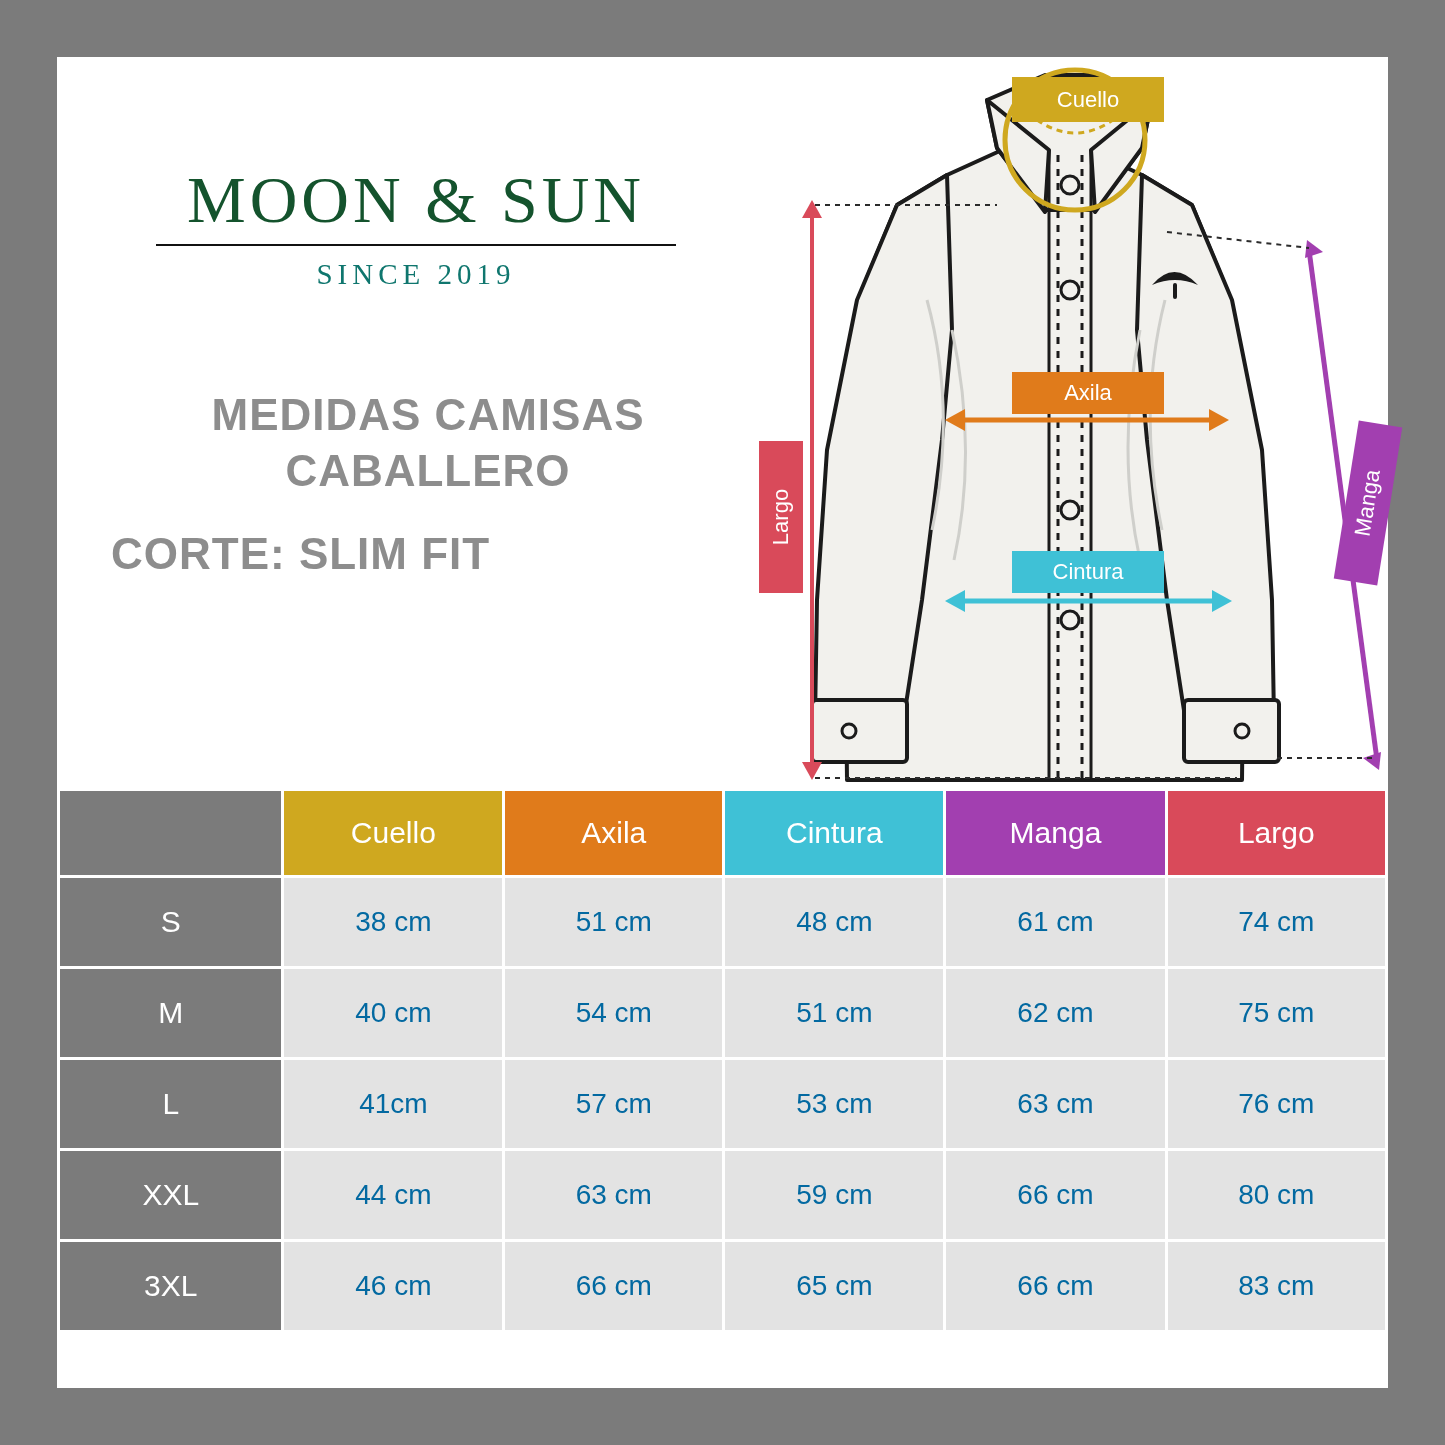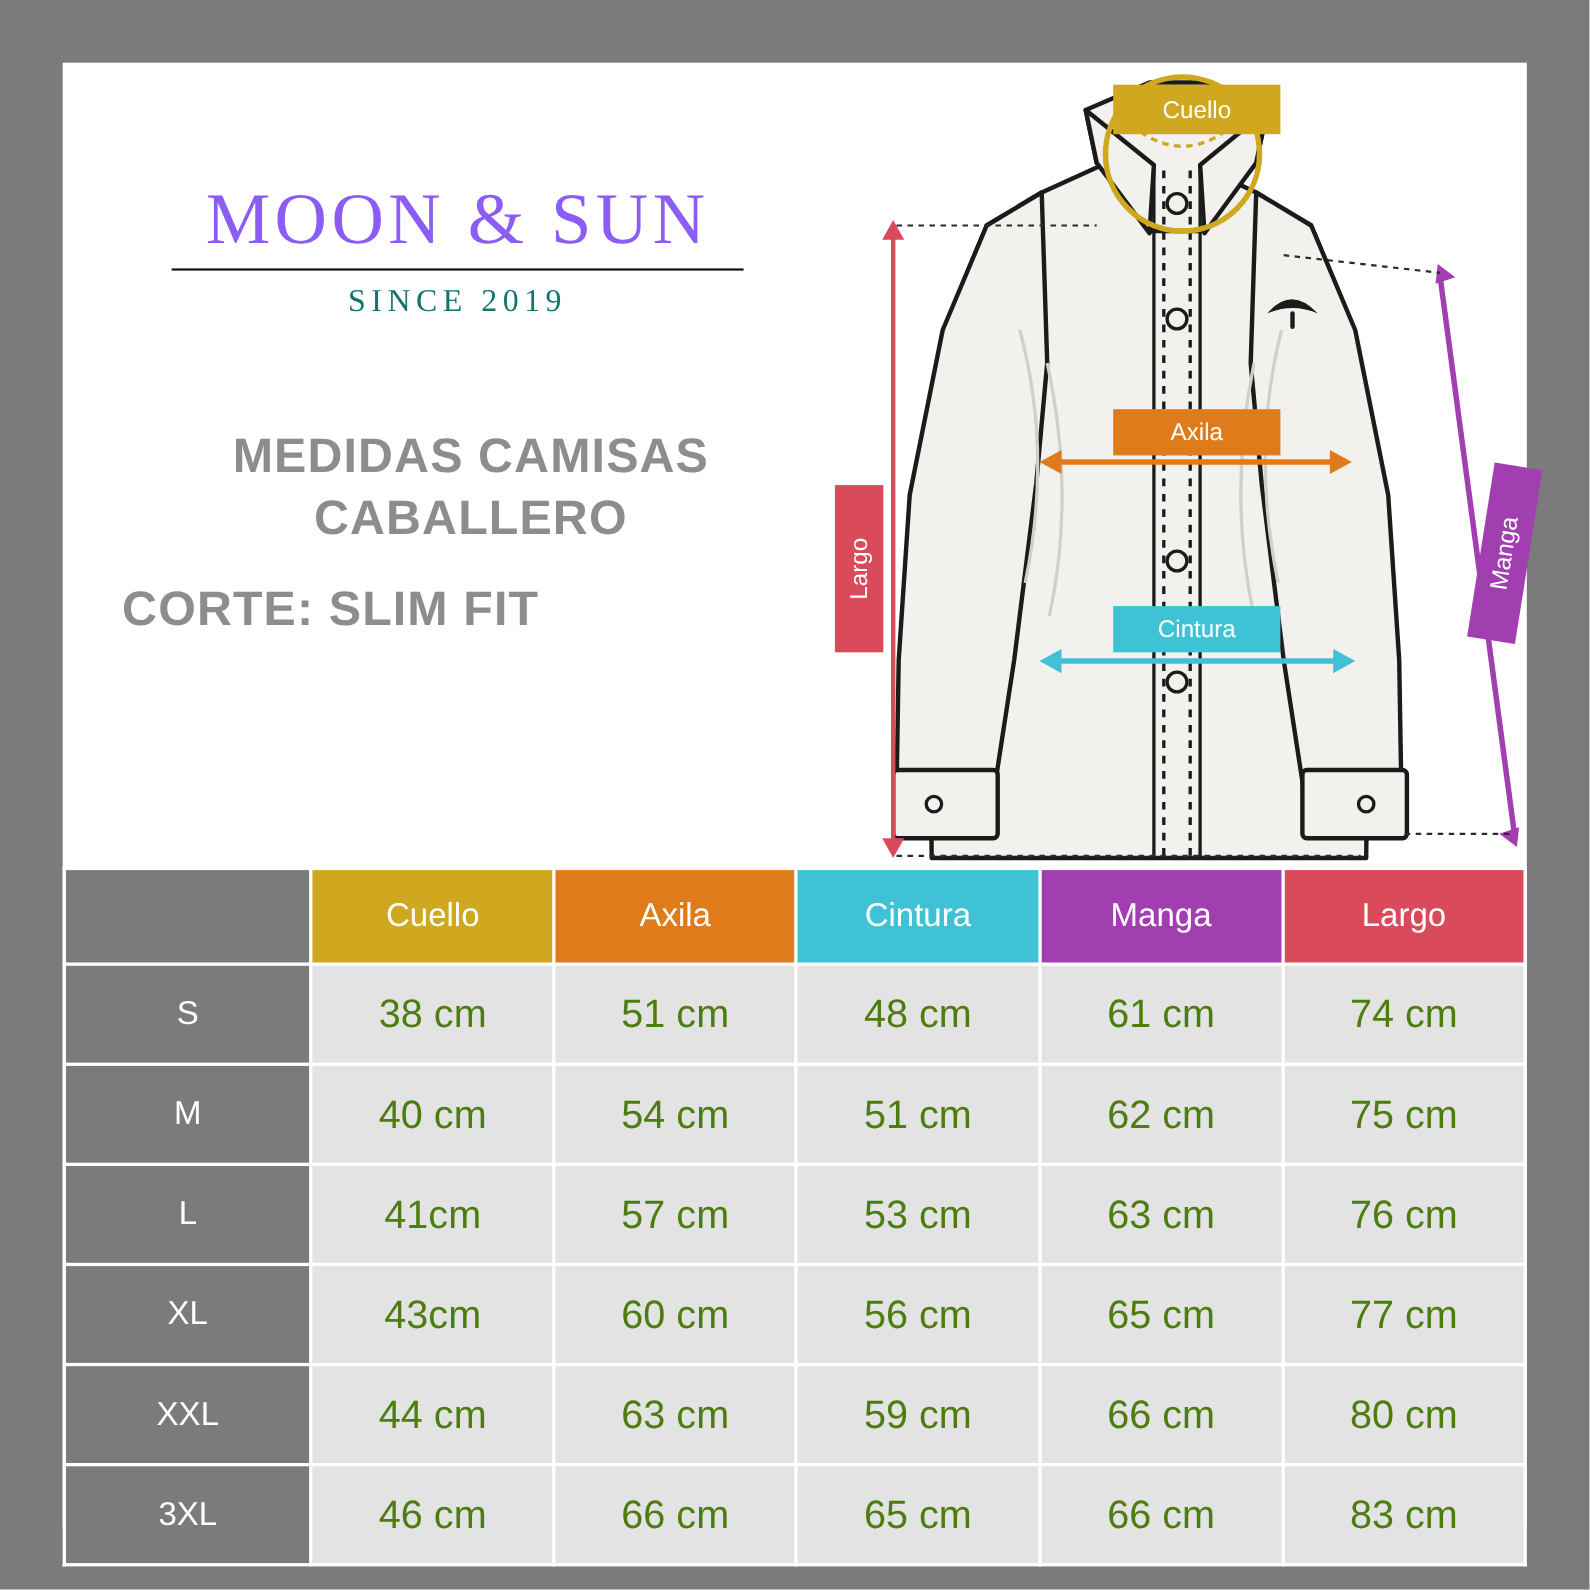--- a/index.html
+++ b/index.html
@@ -18,21 +18,21 @@
   }
   
   .top{
     position:absolute;left:0;top:0;width:1331px;height:731px;
   }
   .brand{
     position:absolute;left:54px;top:105px;width:610px;text-align:center;
   }
   .brand-name{
     font-family:"Liberation Serif", serif;
-    font-size:66px;letter-spacing:4px;color:#8b5cf6;font-weight:400;
+    font-size:66px;letter-spacing:4px;color:#14532d;font-weight:400;
     white-space:nowrap;
   }
   .brand-rule{
     width:520px;height:2px;background:#111;margin:6px auto 0 auto;
   }
   .brand-since{
     font-family:"Liberation Serif", serif;
     font-size:29px;letter-spacing:5px;color:#0f766e;margin-top:12px;
   }
   .headline{
@@ -81,21 +81,21 @@
   thead th{
     height:82px;color:#ffffff;font-size:30px;
   }
   .h-size{background:#7b7b7b;width:226px;}
   .h-cuello{background:#cfa81f;width:221px;}
   .h-axila{background:#e07b1b;width:221px;}
   .h-cintura{background:#3fc1d6;width:221px;}
   .h-manga{background:#a23fb0;width:221px;}
   .h-largo{background:#d94a5a;width:221px;}
   tbody td{
-    height:86px;font-size:36px;color:#4d7c0f;background:#e3e3e3;
+    height:86px;font-size:28px;color:#0369a1;background:#e3e3e3;
   }
   tbody td.size{
     background:#7b7b7b;color:#ffffff;font-size:30px;
   }
 </style>
 </head>
 <body>
 
 <div class="card">
 
@@ -245,28 +245,20 @@
         </tr>
         <tr>
           <td class="size">L</td>
           <td>41cm</td>
           <td>57 cm</td>
           <td>53 cm</td>
           <td>63 cm</td>
           <td>76 cm</td>
         </tr>
         <tr>
-          <td class="size">XL</td>
-          <td>43cm</td>
-          <td>60 cm</td>
-          <td>56 cm</td>
-          <td>65 cm</td>
-          <td>77 cm</td>
-        </tr>
-        <tr>
           <td class="size">XXL</td>
           <td>44 cm</td>
           <td>63 cm</td>
           <td>59 cm</td>
           <td>66 cm</td>
           <td>80 cm</td>
         </tr>
         <tr>
           <td class="size">3XL</td>
           <td>46 cm</td>

